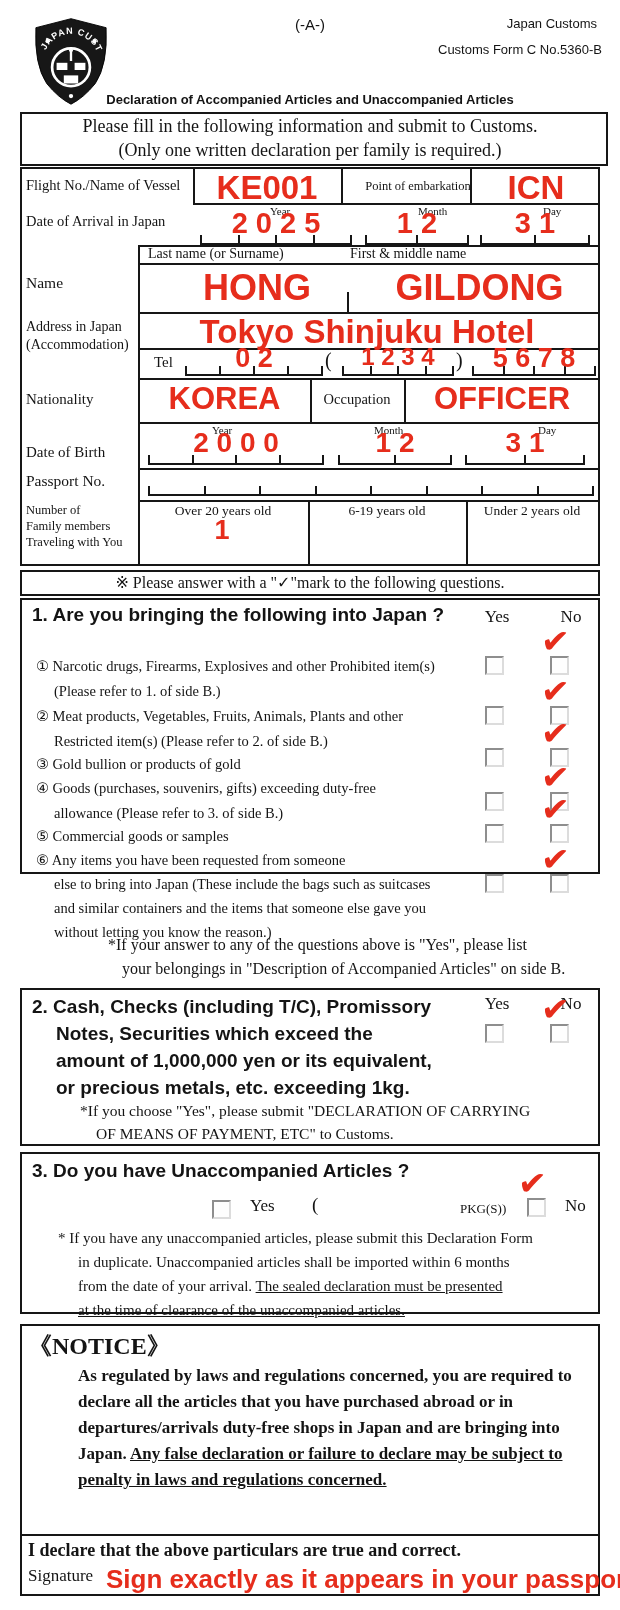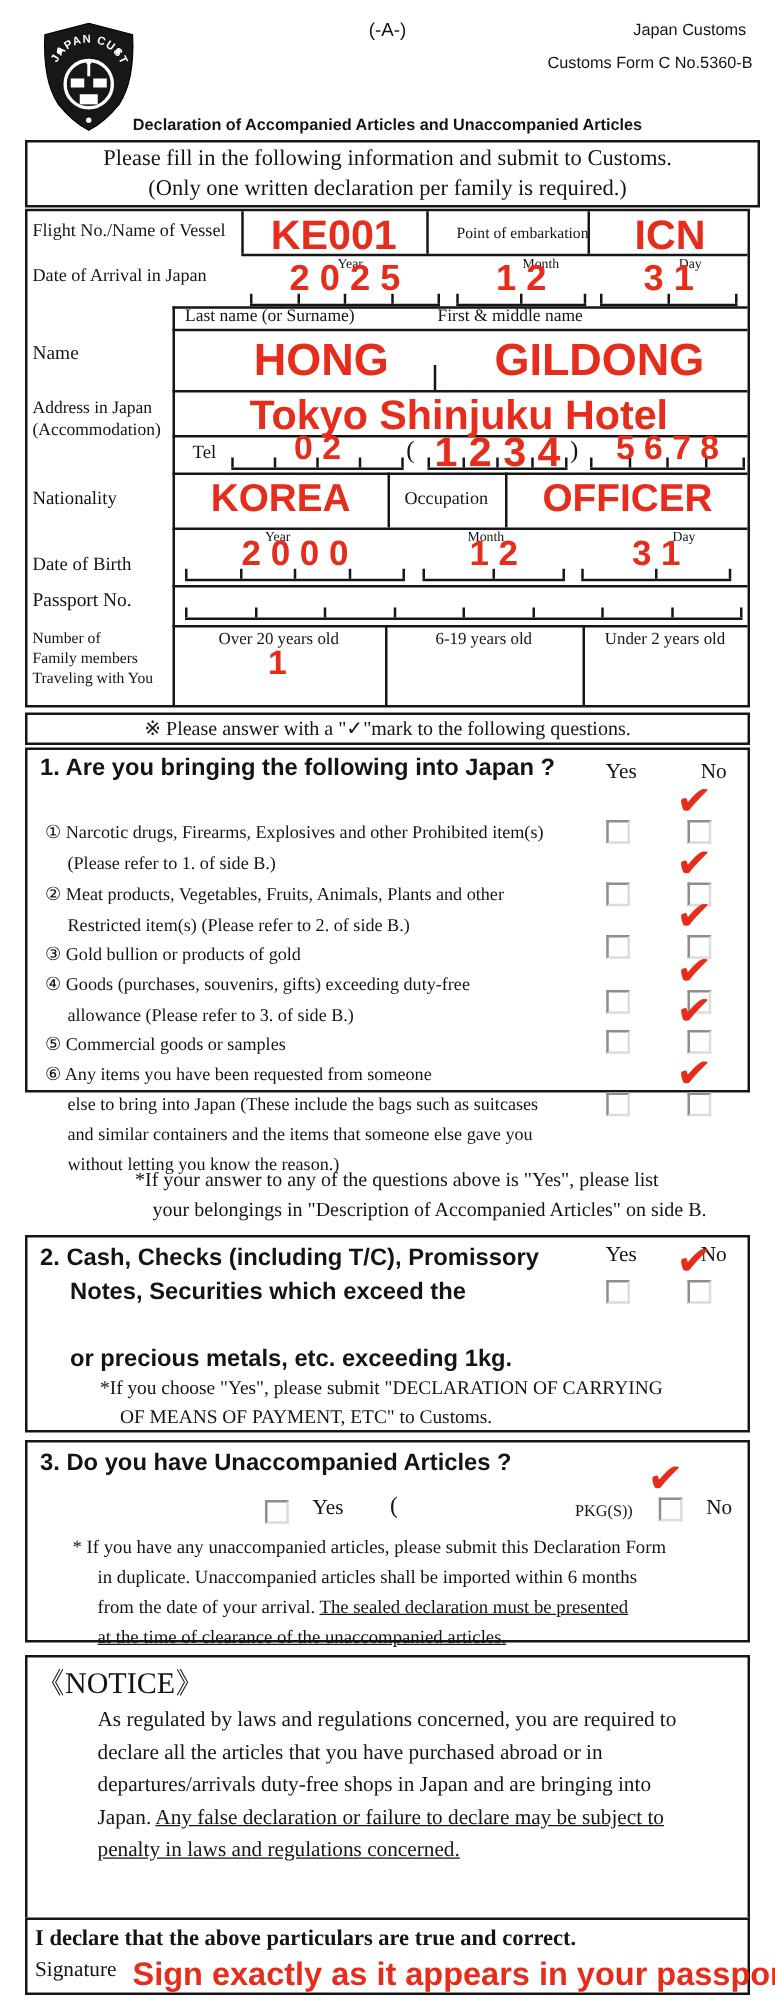--- a/index.html
+++ b/index.html
@@ -123,21 +123,21 @@
         <i></i>
       </div>
     <div class="ab red ctr" style="left:163px;top:174px;width:138px;font-size:27px;">0 2</div>
     <div class="ab" style="left:303px;top:180px;font-size:20px;">(</div>
     <div class="comb" style="left:320px;top:182px;width:112px;height:23px;">
         <i></i>
         <i></i>
         <i></i>
         <i></i>
       </div>
-    <div class="ab red ctr" style="left:320px;top:174px;width:112px;font-size:33px;">1 2 3 4</div>
+    <div class="ab red ctr" style="left:320px;top:174px;width:112px;font-size:24px;">1 2 3 4</div>
     <div class="ab" style="left:434px;top:180px;font-size:20px;">)</div>
     <div class="comb" style="left:450px;top:182px;width:124px;height:23px;">
         <i></i>
         <i></i>
         <i></i>
         <i></i>
       </div>
     <div class="ab red ctr" style="left:450px;top:174px;width:124px;font-size:27px;text-align:center;">5 6 7 8</div>
 
     <div class="ab" style="left:4px;top:222px;font-size:15px;">Nationality</div>
@@ -235,20 +235,21 @@
 
     <div class="ab nw" style="left:86px;top:336px;font-size:16px;">*If your answer to any of the questions above is "Yes", please list</div>
     <div class="ab nw" style="left:100px;top:360px;font-size:16px;">your belongings in "Description of Accompanied Articles" on side B.</div>
   </div>
 
   <div class="box" style="left:20px;top:988px;width:580px;height:158px;">
     <div class="ab ctr" style="left:450px;top:4px;width:50px;font-size:17px;">Yes</div>
     <div class="ab ctr" style="left:524px;top:4px;width:50px;font-size:17px;">No</div>
     <div class="ab sans b nw" style="left:10px;top:6px;font-size:19px;">2. Cash, Checks (including T/C), Promissory</div>
     <div class="ab sans b nw" style="left:34px;top:33px;font-size:19px;">Notes, Securities which exceed the</div>
+    <div class="ab sans b nw" style="left:34px;top:60px;font-size:19px;">amount of 1,000,000 yen or its equivalent,</div>
     <div class="ab sans b nw" style="left:34px;top:87px;font-size:19px;">or precious metals, etc. exceeding 1kg.</div>
     <span class="cb" style="left:463px;top:34px;"></span>
     <span class="cb" style="left:528px;top:34px;"></span>
     <span class="chk" style="left:519px;top:2px;">✔</span>
     <div class="ab nw" style="left:58px;top:112px;font-size:15.5px;">*If you choose "Yes", please submit "DECLARATION OF CARRYING</div>
     <div class="ab nw" style="left:74px;top:135px;font-size:15.5px;">OF  MEANS  OF  PAYMENT,  ETC" to Customs.</div>
   </div>
 
   <div class="box" style="left:20px;top:1152px;width:580px;height:162px;">
     <div class="ab sans b nw" style="left:10px;top:6px;font-size:19px;">3. Do you have Unaccompanied Articles ?</div>
@@ -258,21 +259,21 @@
     <div class="ab" style="left:438px;top:47px;font-size:13px;">PKG(S))</div>
     <span class="cb" style="left:505px;top:44px;"></span>
     <span class="chk" style="left:496px;top:12px;">✔</span>
     <div class="ab" style="left:543px;top:42px;font-size:17px;">No</div>
     <div class="ab nw" style="left:36px;top:76px;font-size:15px;">* If you have any unaccompanied articles, please submit this Declaration Form</div>
     <div class="ab nw" style="left:56px;top:100px;font-size:15px;">in duplicate. Unaccompanied articles shall be imported within 6 months</div>
     <div class="ab nw" style="left:56px;top:124px;font-size:15px;"><span>from the date of your arrival. </span><span class="u">The sealed declaration must be presented</span></div>
     <div class="ab nw u" style="left:56px;top:148px;font-size:15px;">at the time of clearance of the unaccompanied articles.</div>
   </div>
 
-  <div class="box" style="left:20px;top:1324px;width:580px;height:260px;">
+  <div class="box" style="left:20px;top:1324px;width:580px;height:260px;font-weight:bold;">
     <div class="ab" style="left:6px;top:4px;font-size:24px;font-family:'Liberation Serif','DejaVu Sans',serif;">《NOTICE》</div>
     <div class="ab nw" style="left:56px;top:40px;font-size:17px;">As regulated by laws and regulations concerned, you are required to</div>
     <div class="ab nw" style="left:56px;top:66px;font-size:17px;">declare all the articles that you have purchased abroad or in</div>
     <div class="ab nw" style="left:56px;top:92px;font-size:17px;">departures/arrivals duty-free shops in Japan  and are bringing into</div>
     <div class="ab nw" style="left:56px;top:118px;font-size:17px;"><span>Japan. </span><span class="u">Any false declaration or failure to declare may be subject to</span></div>
     <div class="ab nw u" style="left:56px;top:144px;font-size:17px;">penalty in laws and regulations concerned.</div>
   </div>
 
   <div class="box" style="left:20px;top:1534px;width:580px;height:62px;">
     <div class="ab b nw" style="left:6px;top:4px;font-size:18px;">I declare that the above particulars are true and correct.</div>

